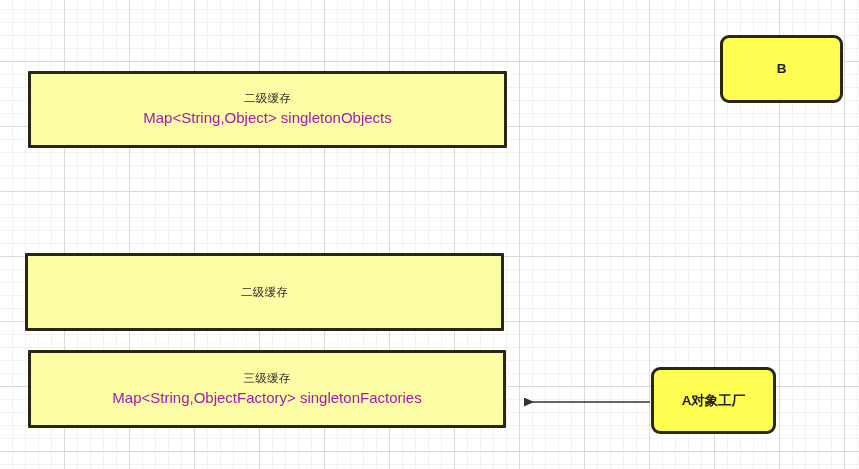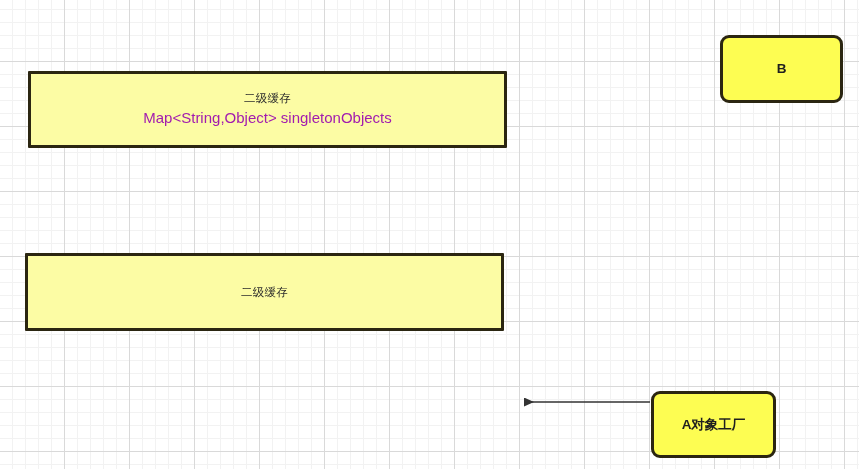--- a/index.html
+++ b/index.html
@@ -92,26 +92,30 @@
 
   <div class="node cache-box" style="left:28px; top:71px; width:479px; height:77px;">
     <div class="cache-title">二级缓存</div>
     <div class="cache-sub">Map&lt;String,Object&gt; singletonObjects</div>
   </div>
 
   <div class="node cache-box" style="left:25px; top:207px; width:479px; height:78px;margin-top:46px;">
     <div class="cache-title">二级缓存</div>
   </div>
 
+  <div class="node cache-box" style="left:28px; top:350px; width:478px; height:78px;">
+    <div class="cache-title">三级缓存</div>
+    <div class="cache-sub">Map&lt;String,ObjectFactory&gt; singletonFactories</div>
+  </div>
 
   <div class="node round-box" style="left:720px; top:35px; width:123px; height:68px;">
     <div class="round-label">B</div>
   </div>
 
-  <div class="node round-box" style="left:651px; top:367px; width:125px; height:67px;margin-top:24px;">
+  <div class="node round-box" style="left:651px; top:367px; width:125px; height:67px;">
     <div class="round-label">A对象工厂</div>
   </div>
 
   <svg class="connector" viewBox="0 0 859 469" width="859" height="469">
     <defs>
       <marker id="arrow-left" markerWidth="11" markerHeight="9" refX="10" refY="4.5" orient="auto-start-reverse" markerUnits="userSpaceOnUse">
         <path d="M 10 0 L 10 9 L 0 4.5 z" fill="#333333"></path>
       </marker>
     </defs>
     <line x1="650" y1="402" x2="524" y2="402" stroke="#333333" stroke-width="1.6" marker-end="url(#arrow-left)"></line>

